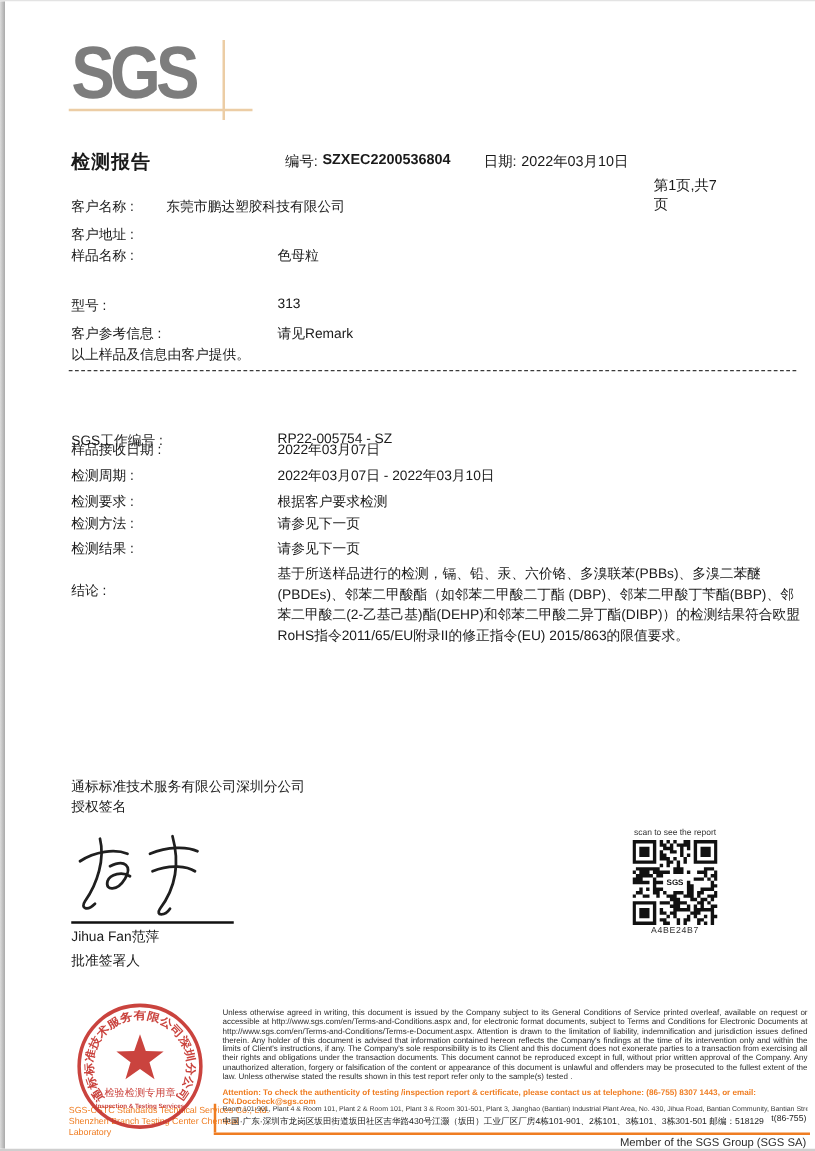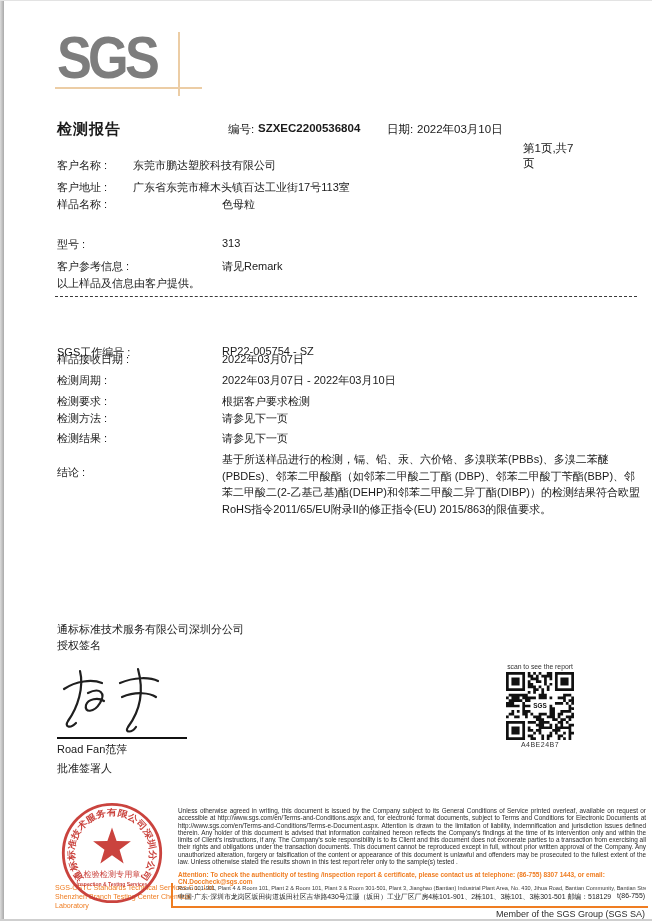--- a/index.html
+++ b/index.html
@@ -77,21 +77,20 @@
     <span class="dt-val">2022年03月10日</span>
     <span class="pg">第1页,共7页</span>
   </div>
 
   <div class="row" style="top:157px">
     <span class="lbl">客户名称 :</span>
     <span class="val va">东莞市鹏达塑胶科技有限公司</span>
   </div>
   <div class="row" style="top:179px">
     <span class="lbl">客户地址 :</span>
-    <span class="val va">广东省东莞市樟木头镇百达工业街17号113室</span>
   </div>
   <div class="row" style="top:196px">
     <span class="lbl">样品名称 :</span>
     <span class="val vb">色母粒</span>
   </div>
   <div class="row" style="top:236px">
     <span class="lbl">型号 :</span>
     <span class="val vb">313</span>
   </div>
   <div class="row" style="top:258px">
@@ -134,21 +133,21 @@
     <g fill="none" stroke="#1f1f1f" stroke-width="2.2" stroke-linecap="round">
       <path d="M6 26 C18 18 34 16 44 20"></path>
       <path d="M22 8 C26 24 20 44 10 58 C6 64 12 66 18 60"></path>
       <path d="M30 30 C42 24 48 30 42 40 C36 50 26 50 28 42 C30 36 40 34 46 38"></path>
       <path d="M62 20 C76 14 92 14 100 18"></path>
       <path d="M80 6 C86 28 82 48 70 64 C66 70 74 70 78 64"></path>
       <path d="M64 34 C78 28 92 30 98 34"></path>
     </g>
   </svg>
   <div class="sig-line"></div>
-  <div class="sig-name">Road Fan范萍</div>
+  <div class="sig-name">Jihua Fan范萍</div>
   <div class="sig-role">批准签署人</div>
 
   <div class="qr-wrap">
     <div class="qr-cap">scan to see the report</div>
     <svg id="qrsvg" class="qr-svg" width="68" height="68" viewBox="0 0 68 68">
         <path d="M0 0h19.040000000000003v19.040000000000003h-19.040000000000003z M2.72 2.72h13.600000000000001v13.600000000000001h-13.600000000000001zM48.96 0h19.040000000000003v19.040000000000003h-19.040000000000003z M51.68 2.72h13.600000000000001v13.600000000000001h-13.600000000000001zM0 48.96h19.040000000000003v19.040000000000003h-19.040000000000003z M2.72 51.68h13.600000000000001v13.600000000000001h-13.600000000000001z" fill="#111" fill-rule="evenodd"></path>
         <path d="M21.76 0.00h2.72v2.72h-2.72zM27.20 0.00h2.72v2.72h-2.72zM32.64 0.00h2.72v2.72h-2.72zM40.80 0.00h2.72v2.72h-2.72zM43.52 0.00h2.72v2.72h-2.72zM21.76 2.72h2.72v2.72h-2.72zM24.48 2.72h2.72v2.72h-2.72zM29.92 2.72h2.72v2.72h-2.72zM35.36 2.72h2.72v2.72h-2.72zM38.08 2.72h2.72v2.72h-2.72zM40.80 2.72h2.72v2.72h-2.72zM43.52 2.72h2.72v2.72h-2.72zM24.48 5.44h2.72v2.72h-2.72zM27.20 5.44h2.72v2.72h-2.72zM29.92 5.44h2.72v2.72h-2.72zM38.08 5.44h2.72v2.72h-2.72zM43.52 5.44h2.72v2.72h-2.72zM21.76 8.16h2.72v2.72h-2.72zM29.92 8.16h2.72v2.72h-2.72zM32.64 8.16h2.72v2.72h-2.72zM38.08 8.16h2.72v2.72h-2.72zM21.76 10.88h2.72v2.72h-2.72zM24.48 10.88h2.72v2.72h-2.72zM38.08 10.88h2.72v2.72h-2.72zM43.52 10.88h2.72v2.72h-2.72zM21.76 13.60h2.72v2.72h-2.72zM24.48 13.60h2.72v2.72h-2.72zM27.20 13.60h2.72v2.72h-2.72zM32.64 13.60h2.72v2.72h-2.72zM40.80 13.60h2.72v2.72h-2.72zM27.20 16.32h2.72v2.72h-2.72zM29.92 16.32h2.72v2.72h-2.72zM35.36 16.32h2.72v2.72h-2.72zM40.80 16.32h2.72v2.72h-2.72zM21.76 19.04h2.72v2.72h-2.72zM27.20 19.04h2.72v2.72h-2.72zM35.36 19.04h2.72v2.72h-2.72zM2.72 21.76h2.72v2.72h-2.72zM5.44 21.76h2.72v2.72h-2.72zM8.16 21.76h2.72v2.72h-2.72zM10.88 21.76h2.72v2.72h-2.72zM13.60 21.76h2.72v2.72h-2.72zM16.32 21.76h2.72v2.72h-2.72zM19.04 21.76h2.72v2.72h-2.72zM32.64 21.76h2.72v2.72h-2.72zM35.36 21.76h2.72v2.72h-2.72zM38.08 21.76h2.72v2.72h-2.72zM57.12 21.76h2.72v2.72h-2.72zM59.84 21.76h2.72v2.72h-2.72zM62.56 21.76h2.72v2.72h-2.72zM0.00 24.48h2.72v2.72h-2.72zM5.44 24.48h2.72v2.72h-2.72zM8.16 24.48h2.72v2.72h-2.72zM10.88 24.48h2.72v2.72h-2.72zM16.32 24.48h2.72v2.72h-2.72zM19.04 24.48h2.72v2.72h-2.72zM21.76 24.48h2.72v2.72h-2.72zM24.48 24.48h2.72v2.72h-2.72zM27.20 24.48h2.72v2.72h-2.72zM32.64 24.48h2.72v2.72h-2.72zM35.36 24.48h2.72v2.72h-2.72zM38.08 24.48h2.72v2.72h-2.72zM43.52 24.48h2.72v2.72h-2.72zM51.68 24.48h2.72v2.72h-2.72zM54.40 24.48h2.72v2.72h-2.72zM57.12 24.48h2.72v2.72h-2.72zM65.28 24.48h2.72v2.72h-2.72zM2.72 27.20h2.72v2.72h-2.72zM5.44 27.20h2.72v2.72h-2.72zM8.16 27.20h2.72v2.72h-2.72zM10.88 27.20h2.72v2.72h-2.72zM13.60 27.20h2.72v2.72h-2.72zM19.04 27.20h2.72v2.72h-2.72zM21.76 27.20h2.72v2.72h-2.72zM57.12 27.20h2.72v2.72h-2.72zM62.56 27.20h2.72v2.72h-2.72zM65.28 27.20h2.72v2.72h-2.72zM0.00 29.92h2.72v2.72h-2.72zM2.72 29.92h2.72v2.72h-2.72zM5.44 29.92h2.72v2.72h-2.72zM16.32 29.92h2.72v2.72h-2.72zM48.96 29.92h2.72v2.72h-2.72zM51.68 29.92h2.72v2.72h-2.72zM54.40 29.92h2.72v2.72h-2.72zM59.84 29.92h2.72v2.72h-2.72zM65.28 29.92h2.72v2.72h-2.72zM0.00 32.64h2.72v2.72h-2.72zM2.72 32.64h2.72v2.72h-2.72zM5.44 32.64h2.72v2.72h-2.72zM8.16 32.64h2.72v2.72h-2.72zM10.88 32.64h2.72v2.72h-2.72zM16.32 32.64h2.72v2.72h-2.72zM19.04 32.64h2.72v2.72h-2.72zM21.76 32.64h2.72v2.72h-2.72zM43.52 32.64h2.72v2.72h-2.72zM62.56 32.64h2.72v2.72h-2.72zM16.32 35.36h2.72v2.72h-2.72zM43.52 35.36h2.72v2.72h-2.72zM46.24 35.36h2.72v2.72h-2.72zM62.56 35.36h2.72v2.72h-2.72zM65.28 35.36h2.72v2.72h-2.72zM5.44 38.08h2.72v2.72h-2.72zM10.88 38.08h2.72v2.72h-2.72zM16.32 38.08h2.72v2.72h-2.72zM19.04 38.08h2.72v2.72h-2.72zM21.76 38.08h2.72v2.72h-2.72zM43.52 38.08h2.72v2.72h-2.72zM46.24 38.08h2.72v2.72h-2.72zM54.40 38.08h2.72v2.72h-2.72zM57.12 38.08h2.72v2.72h-2.72zM59.84 38.08h2.72v2.72h-2.72zM62.56 38.08h2.72v2.72h-2.72zM2.72 40.80h2.72v2.72h-2.72zM5.44 40.80h2.72v2.72h-2.72zM16.32 40.80h2.72v2.72h-2.72zM19.04 40.80h2.72v2.72h-2.72zM24.48 40.80h2.72v2.72h-2.72zM32.64 40.80h2.72v2.72h-2.72zM35.36 40.80h2.72v2.72h-2.72zM38.08 40.80h2.72v2.72h-2.72zM43.52 40.80h2.72v2.72h-2.72zM46.24 40.80h2.72v2.72h-2.72zM51.68 40.80h2.72v2.72h-2.72zM54.40 40.80h2.72v2.72h-2.72zM65.28 40.80h2.72v2.72h-2.72zM0.00 43.52h2.72v2.72h-2.72zM8.16 43.52h2.72v2.72h-2.72zM10.88 43.52h2.72v2.72h-2.72zM19.04 43.52h2.72v2.72h-2.72zM27.20 43.52h2.72v2.72h-2.72zM29.92 43.52h2.72v2.72h-2.72zM32.64 43.52h2.72v2.72h-2.72zM40.80 43.52h2.72v2.72h-2.72zM43.52 43.52h2.72v2.72h-2.72zM46.24 43.52h2.72v2.72h-2.72zM51.68 43.52h2.72v2.72h-2.72zM59.84 43.52h2.72v2.72h-2.72zM62.56 43.52h2.72v2.72h-2.72zM65.28 43.52h2.72v2.72h-2.72zM29.92 46.24h2.72v2.72h-2.72zM32.64 46.24h2.72v2.72h-2.72zM35.36 46.24h2.72v2.72h-2.72zM46.24 46.24h2.72v2.72h-2.72zM48.96 46.24h2.72v2.72h-2.72zM54.40 46.24h2.72v2.72h-2.72zM57.12 46.24h2.72v2.72h-2.72zM62.56 46.24h2.72v2.72h-2.72zM21.76 48.96h2.72v2.72h-2.72zM24.48 48.96h2.72v2.72h-2.72zM27.20 48.96h2.72v2.72h-2.72zM32.64 48.96h2.72v2.72h-2.72zM35.36 48.96h2.72v2.72h-2.72zM38.08 48.96h2.72v2.72h-2.72zM40.80 48.96h2.72v2.72h-2.72zM51.68 48.96h2.72v2.72h-2.72zM54.40 48.96h2.72v2.72h-2.72zM59.84 48.96h2.72v2.72h-2.72zM29.92 51.68h2.72v2.72h-2.72zM32.64 51.68h2.72v2.72h-2.72zM35.36 51.68h2.72v2.72h-2.72zM43.52 51.68h2.72v2.72h-2.72zM48.96 51.68h2.72v2.72h-2.72zM54.40 51.68h2.72v2.72h-2.72zM62.56 51.68h2.72v2.72h-2.72zM65.28 51.68h2.72v2.72h-2.72zM21.76 54.40h2.72v2.72h-2.72zM32.64 54.40h2.72v2.72h-2.72zM35.36 54.40h2.72v2.72h-2.72zM38.08 54.40h2.72v2.72h-2.72zM40.80 54.40h2.72v2.72h-2.72zM43.52 54.40h2.72v2.72h-2.72zM48.96 54.40h2.72v2.72h-2.72zM51.68 54.40h2.72v2.72h-2.72zM54.40 54.40h2.72v2.72h-2.72zM57.12 54.40h2.72v2.72h-2.72zM59.84 54.40h2.72v2.72h-2.72zM62.56 54.40h2.72v2.72h-2.72zM21.76 57.12h2.72v2.72h-2.72zM24.48 57.12h2.72v2.72h-2.72zM29.92 57.12h2.72v2.72h-2.72zM32.64 57.12h2.72v2.72h-2.72zM46.24 57.12h2.72v2.72h-2.72zM48.96 57.12h2.72v2.72h-2.72zM51.68 57.12h2.72v2.72h-2.72zM62.56 57.12h2.72v2.72h-2.72zM27.20 59.84h2.72v2.72h-2.72zM32.64 59.84h2.72v2.72h-2.72zM43.52 59.84h2.72v2.72h-2.72zM48.96 59.84h2.72v2.72h-2.72zM57.12 59.84h2.72v2.72h-2.72zM62.56 59.84h2.72v2.72h-2.72zM65.28 59.84h2.72v2.72h-2.72zM21.76 62.56h2.72v2.72h-2.72zM24.48 62.56h2.72v2.72h-2.72zM35.36 62.56h2.72v2.72h-2.72zM40.80 62.56h2.72v2.72h-2.72zM43.52 62.56h2.72v2.72h-2.72zM51.68 62.56h2.72v2.72h-2.72zM54.40 62.56h2.72v2.72h-2.72zM62.56 62.56h2.72v2.72h-2.72zM24.48 65.28h2.72v2.72h-2.72zM27.20 65.28h2.72v2.72h-2.72zM35.36 65.28h2.72v2.72h-2.72zM40.80 65.28h2.72v2.72h-2.72zM51.68 65.28h2.72v2.72h-2.72zM57.12 65.28h2.72v2.72h-2.72zM62.56 65.28h2.72v2.72h-2.72zM5.44 5.44h8.16v8.16h-8.16zM54.4 5.44h8.16v8.16h-8.16zM5.44 54.4h8.16v8.16h-8.16z" fill="#111"></path>
         <rect x="26" y="29" width="16" height="9" fill="#fff"></rect>
         <text x="34" y="36.4" text-anchor="middle" font-size="6.4" font-weight="bold" fill="#111">SGS</text>
       </svg>

